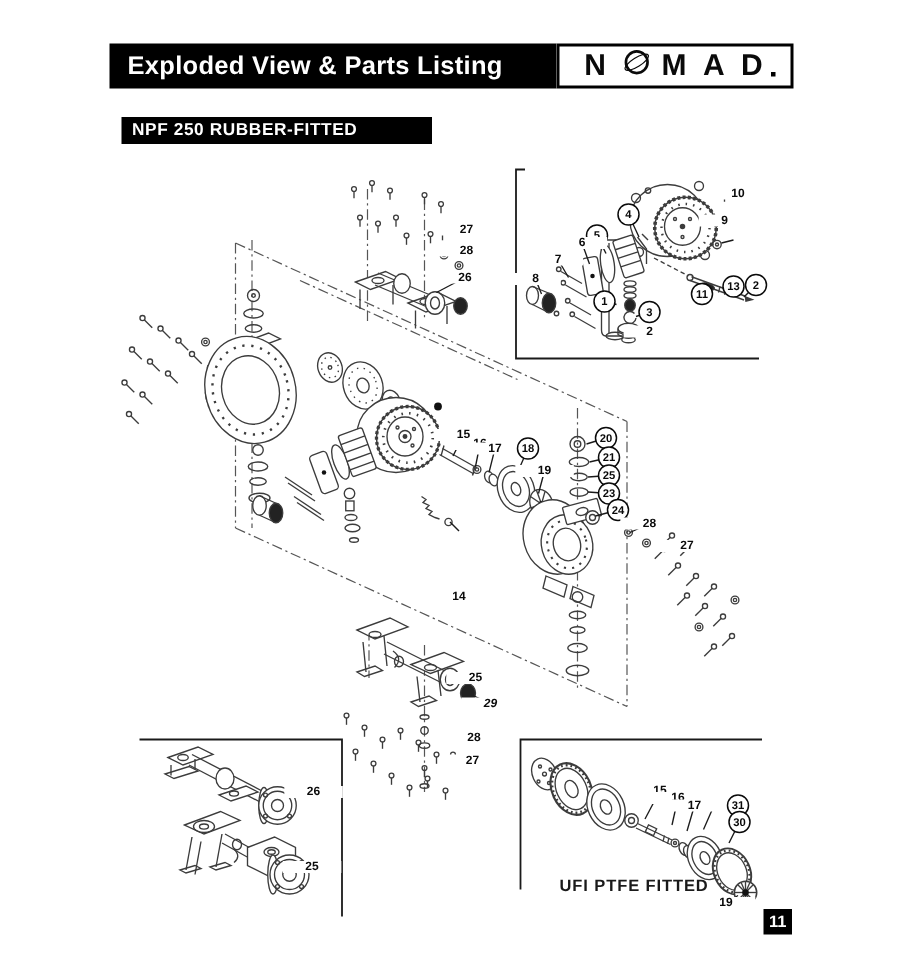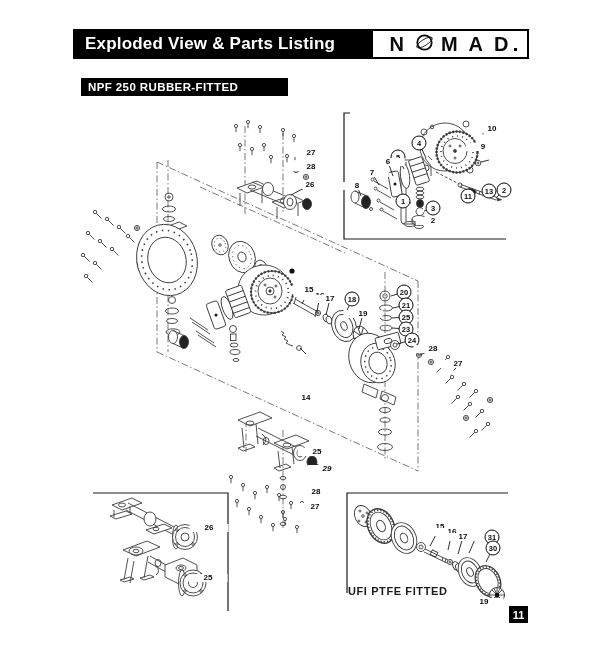--- a/index.html
+++ b/index.html
@@ -20,21 +20,21 @@
                 font-weight:bold;font-size:11.5px;display:flex;align-items:center;padding-left:7px;
                 box-sizing:border-box;letter-spacing:.4px;}
   
   svg.layer{position:absolute;left:0;top:0;pointer-events:none;}
   #callout-layer{position:absolute;left:0;top:0;width:602px;height:650px;pointer-events:none;}
   .callout{position:absolute;transform:translate(-50%,-50%);font-weight:bold;font-size:8px;
            line-height:1;color:#0a0a0a;background:#fff;padding:0 15px;}
   .callout.circled{width:13px;height:13px;border:1.3px solid #0a0a0a;border-radius:50%;
                    display:flex;align-items:center;justify-content:center;font-size:7.5px;padding:0;}
   #leaders line{stroke:#1a1a1a;stroke-width:0.9;}
-  .ufi-label{position:absolute;left:348px;top:585px;font-weight:bold;font-size:11px;color:#1a1a1a;
+  .ufi-label{position:absolute;left:373px;top:585px;font-weight:bold;font-size:11px;color:#1a1a1a;
              letter-spacing:.6px;}
   .page-number{position:absolute;left:509px;top:606px;width:19px;height:17px;background:#000;color:#fff;
                font-weight:bold;font-size:11px;display:flex;align-items:center;justify-content:center;}
 </style>
 </head>
 <body>
 
 <div class="page">
 
   <div class="header">

